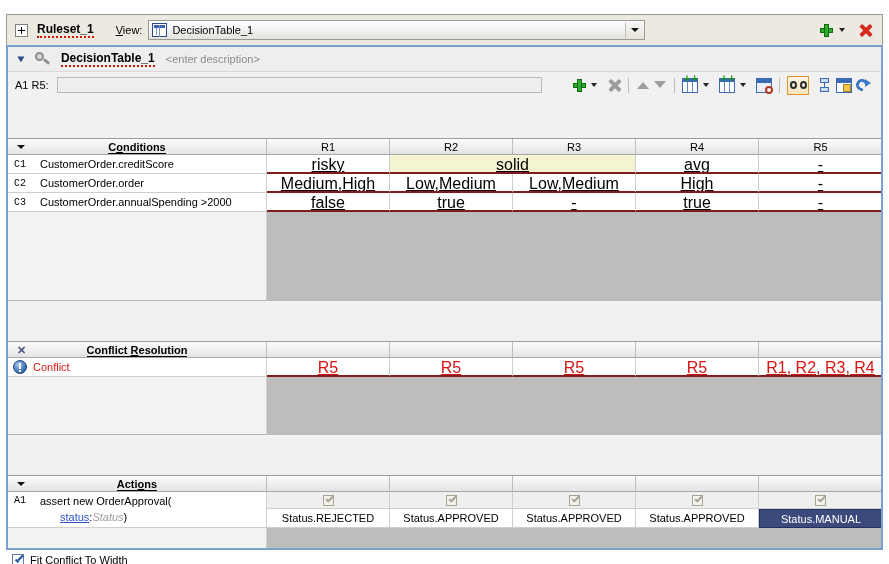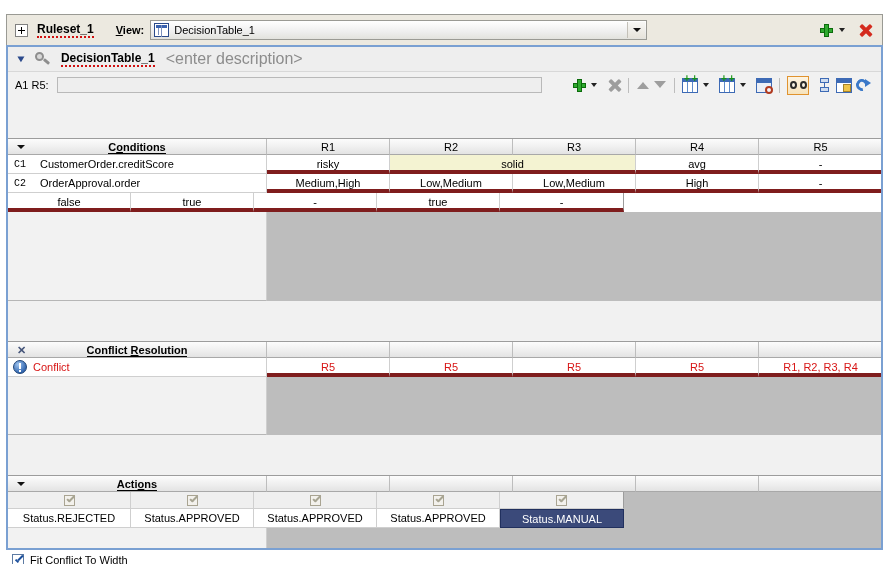--- a/index.html
+++ b/index.html
@@ -65,21 +65,20 @@
     color: #000;
     border-bottom: 2px dotted #d01010;
     padding-bottom: 0px;
     margin-right: 22px;
     white-space: nowrap;
   }
   .view-label {
     font-size: 11px;
     margin-right: 6px;
     white-space: nowrap;
-    font-weight: bold;
   }
   .view-label u { text-decoration: underline; }
   .view-combo {
     width: 497px; height: 20px;
     background: linear-gradient(#ffffff, #eeeeee 60%, #e2e2dd);
     border: 1px solid #9a9a94;
     box-sizing: border-box;
     display: flex;
     align-items: center;
     position: relative;
@@ -237,21 +236,21 @@
   }
   .dt-title {
     font-weight: bold;
     font-size: 12px;
     border-bottom: 2px dotted #d01010;
     margin-right: 11px;
     white-space: nowrap;
   }
   .dt-desc {
     color: #8c8c8c;
-    font-size: 16px;
+    font-size: 11px;
   }
 
   
   .formula-bar {
     height: 26px;
     display: flex;
     align-items: center;
     padding-left: 7px;
     background: #f1f1f1;
   }
@@ -473,25 +472,26 @@
     border-bottom: 1px solid #000;
     padding-bottom: 0px;
   }
 
   .body-row { display:flex; width:100%; background:#ffffff; }
   .data-cell {
     height: 19px;
     line-height: 19px;
     background: #ffffff;
     border-right: 1px solid #cfcfcf;
-    border-bottom: 4px solid #7f1d1d;
+    border-bottom: 2px solid #7f1d1d;
     text-align: center;
-    font-size: 11px;
+    font-size: 16px;
     box-sizing: border-box;
     overflow: hidden;
+    text-decoration: underline;
   }
   .label-cell {
     height: 19px;
     line-height: 19px;
     background: #ffffff;
     border-right: 1px solid #cfcfcf;
     border-bottom: 1px solid #cfcfcf;
     box-sizing: border-box;
     font-size: 11px;
     display: flex;
@@ -743,30 +743,34 @@
         </div>
         <div class="data-cell c-r">risky</div>
         <div class="data-cell span-cell" style="width:246px;flex:none;">solid</div>
         <div class="data-cell c-r">avg</div>
         <div class="data-cell c-r last">-</div>
       </div>
 
       <div class="body-row">
         <div class="label-cell c-label">
           <span class="rowid">C2</span>
-          <span class="rowtext">OrderApproval.order</span>
+          <span class="rowtext">CustomerOrder.order</span>
         </div>
         <div class="data-cell c-r">Medium,High</div>
         <div class="data-cell c-r">Low,Medium</div>
         <div class="data-cell c-r">Low,Medium</div>
         <div class="data-cell c-r">High</div>
         <div class="data-cell c-r last">-</div>
       </div>
 
       <div class="body-row">
+        <div class="label-cell c-label">
+          <span class="rowid">C3</span>
+          <span class="rowtext">CustomerOrder.annualSpending &gt;2000</span>
+        </div>
         <div class="data-cell c-r">false</div>
         <div class="data-cell c-r">true</div>
         <div class="data-cell c-r">-</div>
         <div class="data-cell c-r">true</div>
         <div class="data-cell c-r last">-</div>
       </div>
 
       <div class="grid-row" style="height:89px">
         <div class="filler c-label"></div>
         <div class="filler-gray"></div>
@@ -809,20 +813,27 @@
           <span class="ttl"><span>Acti</span><u>o</u><span>ns</span></span>
         </div>
         <div class="hdr-cell c-r"></div>
         <div class="hdr-cell c-r"></div>
         <div class="hdr-cell c-r"></div>
         <div class="hdr-cell c-r"></div>
         <div class="hdr-cell c-r last"></div>
       </div>
 
       <div class="grid-row">
+        <div class="action-label c-label">
+          <span class="rid">A1</span>
+          <span class="l1">assert new OrderApproval(</span>
+          <span class="l2">
+            <span class="lnk">status</span><span>:</span><span class="typ">Status</span><span>)</span>
+          </span>
+        </div>
 
         <div style="display:flex;flex-direction:column;width:618px;flex:none;">
           <div class="grid-row">
             <div class="chk-cell c-r">
                 <span class="chk-dis"></span>
               </div>
             <div class="chk-cell c-r">
                 <span class="chk-dis"></span>
               </div>
             <div class="chk-cell c-r">

